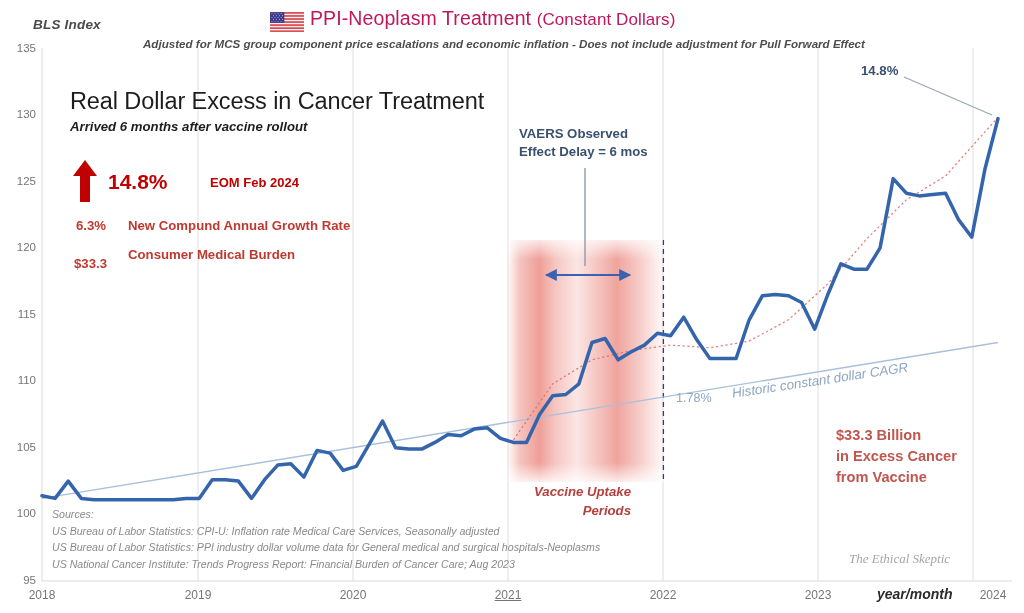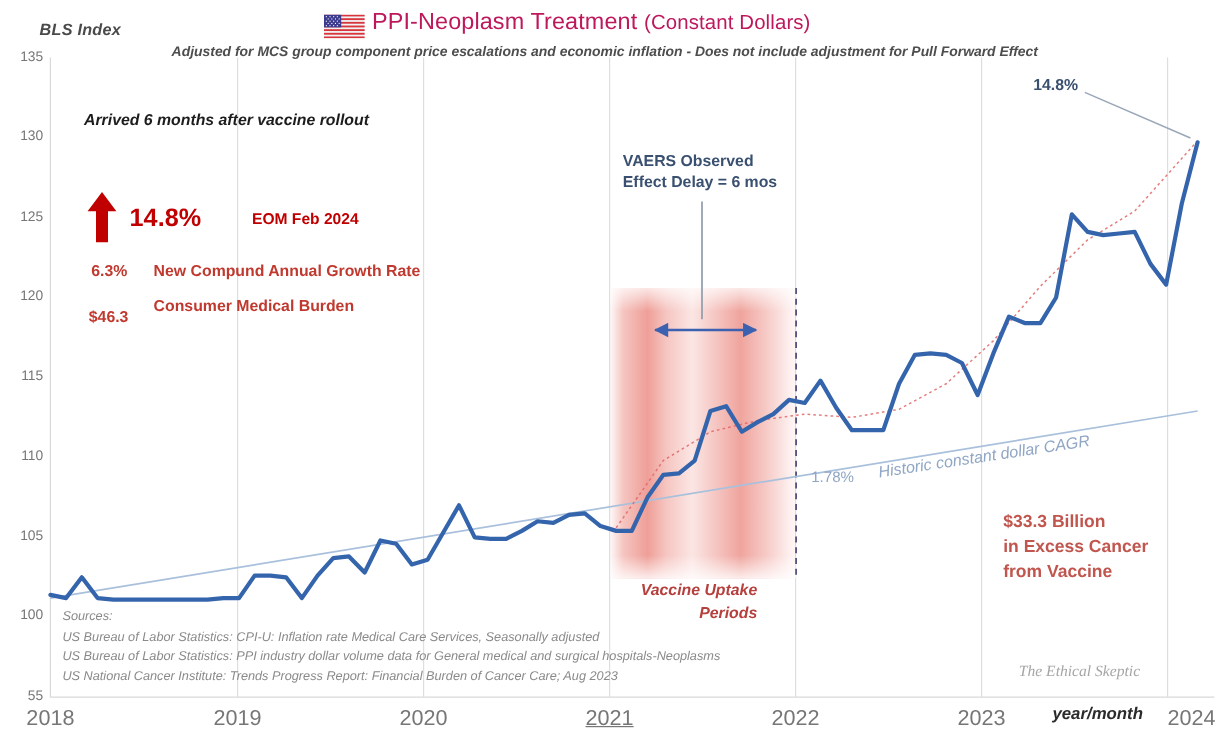--- a/index.html
+++ b/index.html
@@ -52,21 +52,21 @@
   }
 
   
   .ytick {
     font-size: 11.5px;
     color: #767676;
     text-align: right;
     width: 28px;
   }
   .xtick {
-    font-size: 18px;
+    font-size: 12px;
     color: #767676;
     text-align: center;
     width: 60px;
   }
   #xaxis-name {
     font-size: 14px;
     font-style: italic;
     font-weight: bold;
     color: #2b2b2b;
   }
@@ -270,21 +270,21 @@
   </svg>
 
   <div class="abs ytick" style="left:8px; top:42px;">135</div>
   <div class="abs ytick" style="left:8px; top:108px;">130</div>
   <div class="abs ytick" style="left:8px; top:175px;">125</div>
   <div class="abs ytick" style="left:8px; top:241px;">120</div>
   <div class="abs ytick" style="left:8px; top:308px;">115</div>
   <div class="abs ytick" style="left:8px; top:374px;">110</div>
   <div class="abs ytick" style="left:8px; top:441px;">105</div>
   <div class="abs ytick" style="left:8px; top:507px;">100</div>
-  <div class="abs ytick" style="left:8px; top:574px;">55</div>
+  <div class="abs ytick" style="left:8px; top:574px;">95</div>
 
   <div class="abs xtick" style="left:12px; top:588px;">2018</div>
   <div class="abs xtick" style="left:168px; top:588px;">2019</div>
   <div class="abs xtick" style="left:323px; top:588px;">2020</div>
   <div class="abs xtick" style="left:478px; top:588px;text-decoration:underline;">2021</div>
   <div class="abs xtick" style="left:633px; top:588px;">2022</div>
   <div class="abs xtick" style="left:788px; top:588px;">2023</div>
   <div class="abs" id="xaxis-name" style="left:877px; top:586px;">year/month</div>
   <div class="abs xtick" style="left:963px; top:588px;">2024</div>
 
@@ -327,34 +327,35 @@
   </svg>
 
   <div class="abs" id="chart-title">
     <span style="display:inline-block;width:42px"></span><span>PPI-Neoplasm Treatment</span>
     <span class="small">(Constant Dollars)</span>
   </div>
 
   <div class="abs" id="chart-subtitle">Adjusted for MCS group component price escalations and economic inflation - Does not include adjustment for Pull Forward Effect</div>
 
   <div class="abs" id="headline-block">
+    <div id="headline-title">Real Dollar Excess in Cancer Treatment</div>
     <div id="headline-sub">Arrived 6 months after vaccine rollout</div>
   </div>
 
   <svg class="abs" id="up-arrow" viewBox="0 0 26 42">
     <path d="M13,0 L25,16 L18,16 L18,42 L8,42 L8,16 L1,16 Z" fill="#c00000"></path>
   </svg>
 
   <div class="abs" id="big-pct">14.8%</div>
   <div class="abs" id="big-pct-note">EOM Feb 2024</div>
 
   <div class="abs" id="cagr-val">6.3%</div>
   <div class="abs" id="cagr-label">New Compund Annual Growth Rate</div>
 
-  <div class="abs" id="burden-val">$46.3</div>
+  <div class="abs" id="burden-val">$33.3</div>
   <div class="abs" id="burden-label">
     <div>Consumer Medical Burden</div>
   </div>
 
   <div class="abs" id="vaers-note">
     <div>VAERS Observed</div>
     <div>Effect Delay = 6 mos</div>
   </div>
 
   <div class="abs" id="uptake-label">

